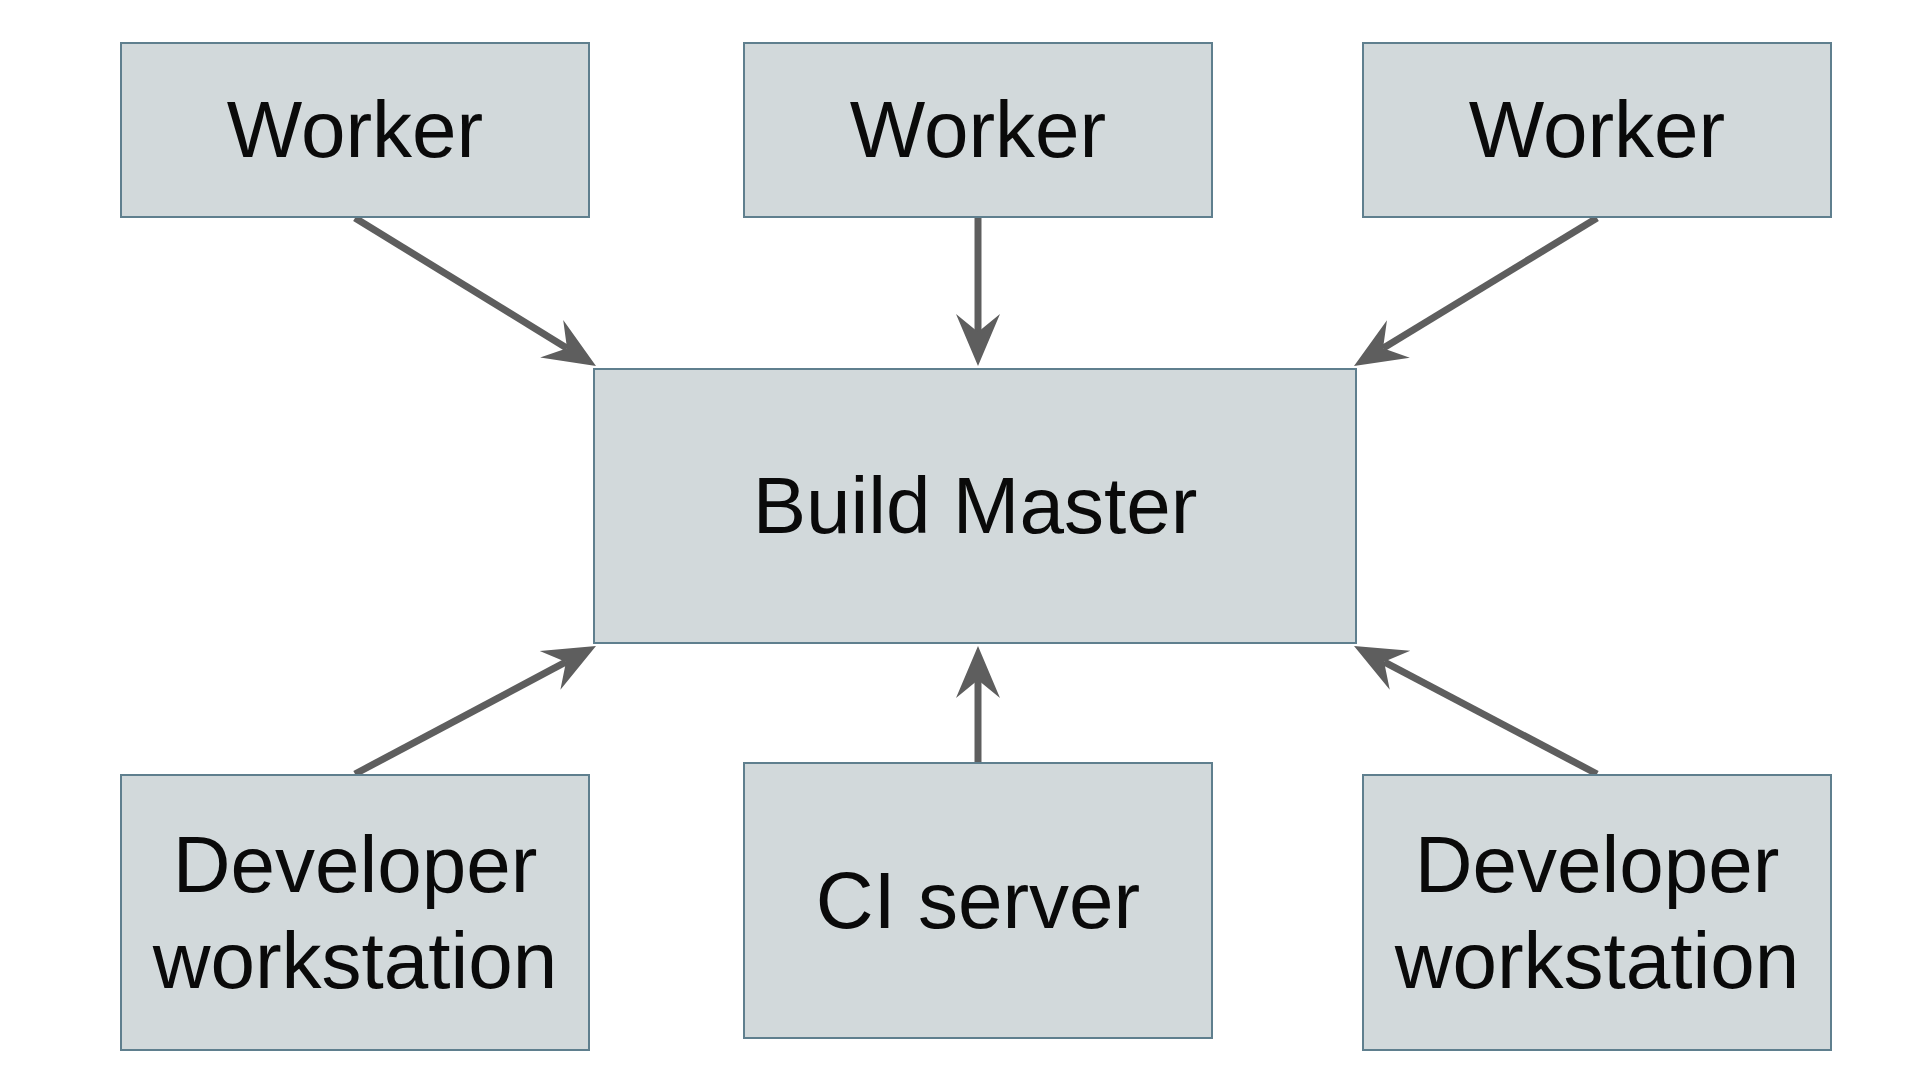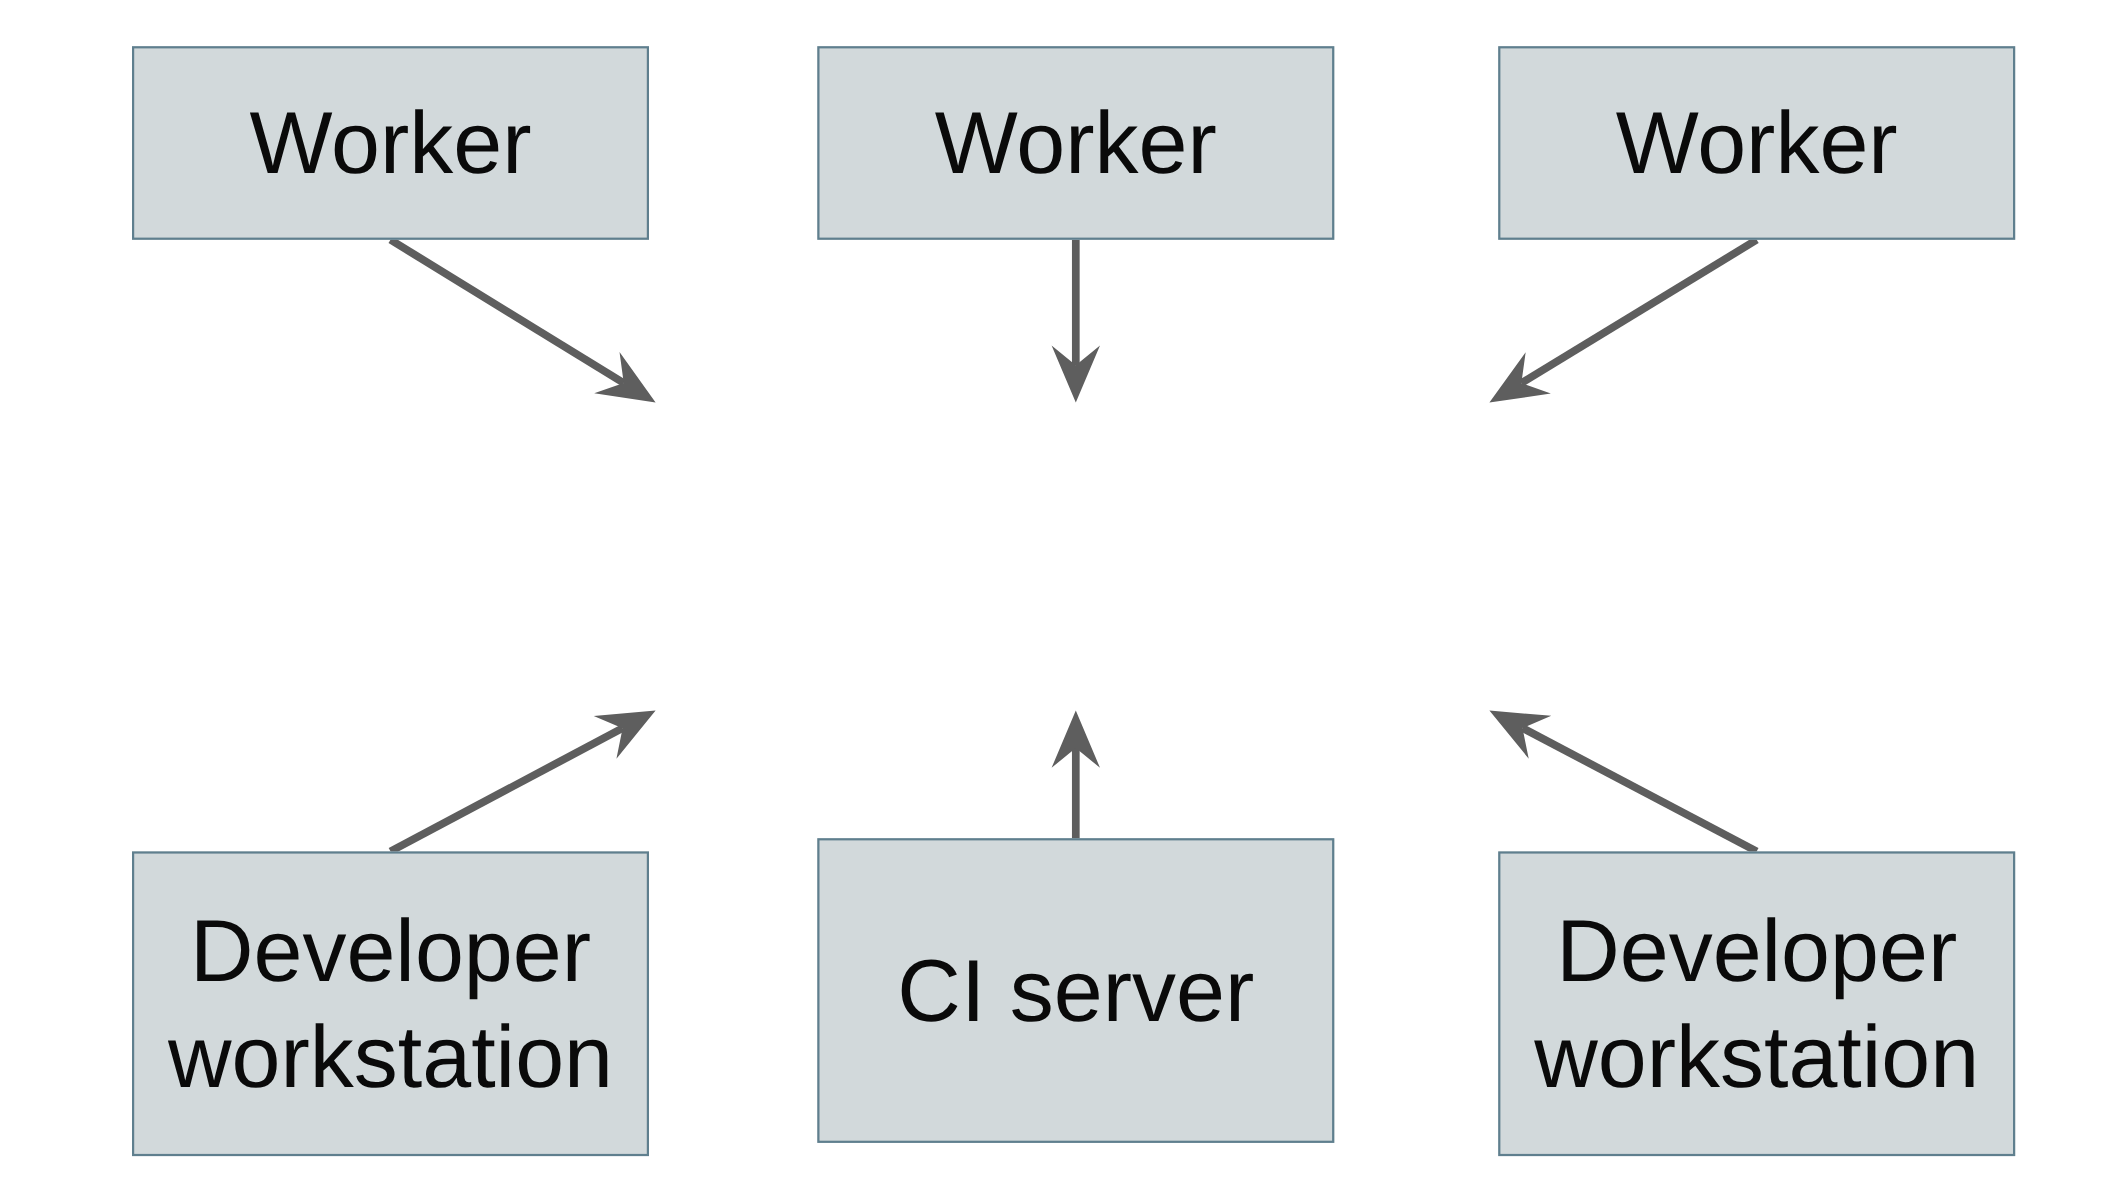--- a/index.html
+++ b/index.html
@@ -61,20 +61,23 @@
 
 <div class="node" style="left: 120px; top: 42px; width: 470px; height: 176px; background: rgb(210, 217, 219); border-color: rgb(95, 127, 142); border-width: 2px; color: rgb(10, 10, 10);">
       <span class="node-label">Worker</span>
     </div>
     <div class="node" style="left: 743px; top: 42px; width: 470px; height: 176px; background: rgb(210, 217, 219); border-color: rgb(95, 127, 142); border-width: 2px; color: rgb(10, 10, 10);">
       <span class="node-label">Worker</span>
     </div>
     <div class="node" style="left: 1362px; top: 42px; width: 470px; height: 176px; background: rgb(210, 217, 219); border-color: rgb(95, 127, 142); border-width: 2px; color: rgb(10, 10, 10);">
       <span class="node-label">Worker</span>
     </div>
+    <div class="node" style="left: 593px; top: 368px; width: 764px; height: 276px; background: rgb(210, 217, 219); border-color: rgb(95, 127, 142); border-width: 2px; color: rgb(10, 10, 10);">
+      <span class="node-label">Build Master</span>
+    </div>
     <div class="node" style="left: 120px; top: 774px; width: 470px; height: 277px; background: rgb(210, 217, 219); border-color: rgb(95, 127, 142); border-width: 2px; color: rgb(10, 10, 10);">
       <span class="node-label">Developer workstation</span>
     </div>
     <div class="node" style="left: 743px; top: 762px; width: 470px; height: 277px; background: rgb(210, 217, 219); border-color: rgb(95, 127, 142); border-width: 2px; color: rgb(10, 10, 10);">
       <span class="node-label">CI server</span>
     </div>
     <div class="node" style="left: 1362px; top: 774px; width: 470px; height: 277px; background: rgb(210, 217, 219); border-color: rgb(95, 127, 142); border-width: 2px; color: rgb(10, 10, 10);">
       <span class="node-label">Developer workstation</span>
     </div>
   </div>

